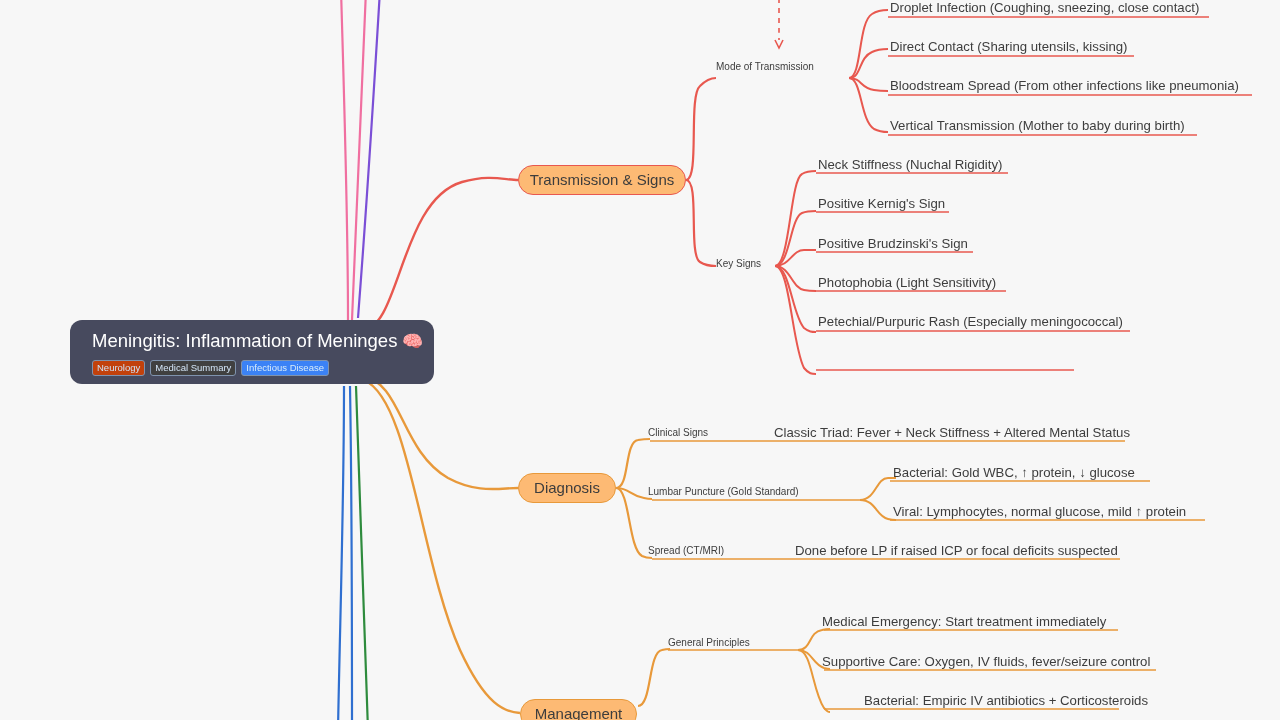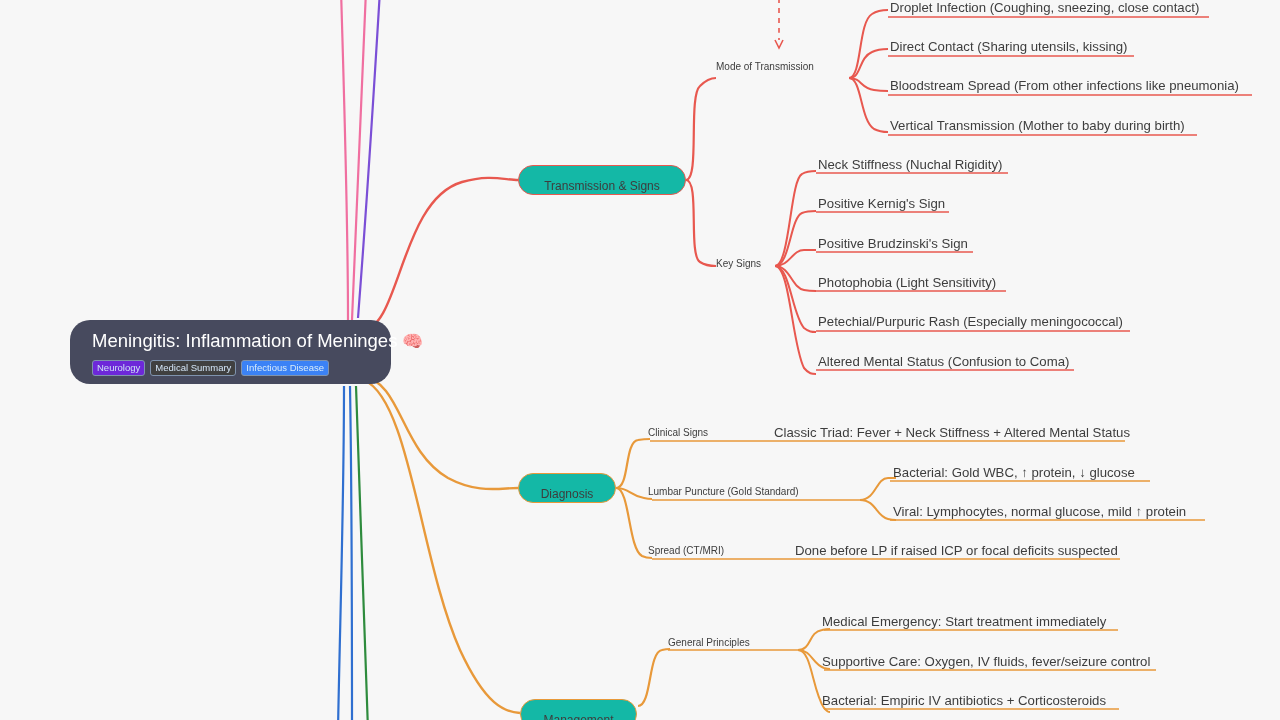--- a/index.html
+++ b/index.html
@@ -7,44 +7,44 @@
     width:1280px;height:720px;overflow:hidden;
     background:#f7f7f7;
     font-family:"Liberation Sans", sans-serif;
     position:relative;
   }
   #canvas{position:absolute;left:0;top:0;width:1280px;height:720px;}
   svg.edges{position:absolute;left:0;top:0;width:1280px;height:720px;pointer-events:none;}
 
   
   .root-node{
-    position:absolute;left:70px;top:320px;width:321px;height:64px;
-    background:#474a5e;border-radius:20px;
+    position:absolute;left:70px;top:320px;width:364px;height:64px;
+    background:#474a5e;border-radius:12px;
     box-sizing:border-box;padding:10px 22px 8px 22px;
     color:#ffffff;
   }
   .root-title{
     font-size:18.5px;line-height:22px;font-weight:400;color:#ffffff;
     white-space:nowrap;
   }
   .root-emoji{font-size:17px;}
   .root-tags{margin-top:7px;display:flex;gap:5px;}
   .tag{
     font-size:9.5px;line-height:12px;padding:1px 4px;border-radius:3px;
-    background:#6d28d9;color:#cfe3f7;border:1px solid #7f93ae;white-space:nowrap;
+    background:#c2410c;color:#cfe3f7;border:1px solid #7f93ae;white-space:nowrap;
   }
   .tag.t2{background:#404040;color:#d4e6f8;}
   .tag.t3{background:#3b82f6;color:#d8ecfb;}
 
   
   .pill{
     position:absolute;box-sizing:border-box;
-    background:#14b8a6;border:1.6px solid #e8584f;border-radius:16px;
-    color:#3d3d3d;font-size:12px;line-height:16px;
-    display:flex;align-items:flex-end;justify-content:center;
+    background:#fdba74;border:1.6px solid #e8584f;border-radius:16px;
+    color:#3d3d3d;font-size:15px;line-height:16px;
+    display:flex;align-items:center;justify-content:center;
     white-space:nowrap;
   }
   .pill.orange{border-color:#e8993a;}
 
   
   .txt{
     position:absolute;white-space:nowrap;color:#3d3d3d;
     font-size:10px;line-height:16px;
   }
   .leaf{
@@ -156,29 +156,28 @@
   <div class="leaf" style="left:890px;top:0px;">Droplet Infection (Coughing, sneezing, close contact)</div>
   <div class="leaf" style="left:890px;top:39px;">Direct Contact (Sharing utensils, kissing)</div>
   <div class="leaf" style="left:890px;top:78px;">Bloodstream Spread (From other infections like pneumonia)</div>
   <div class="leaf" style="left:890px;top:118px;">Vertical Transmission (Mother to baby during birth)</div>
 
   <div class="leaf" style="left:818px;top:157px;">Neck Stiffness (Nuchal Rigidity)</div>
   <div class="leaf" style="left:818px;top:196px;">Positive Kernig's Sign</div>
   <div class="leaf" style="left:818px;top:236px;">Positive Brudzinski's Sign</div>
   <div class="leaf" style="left:818px;top:275px;">Photophobia (Light Sensitivity)</div>
   <div class="leaf" style="left:818px;top:314px;">Petechial/Purpuric Rash (Especially meningococcal)</div>
-  <div class="leaf" style="left:818px;top:354px;">Altered Mental Status (Confusion to Coma)</div>
 
   <div class="txt" style="left:648px;top:425px;">Clinical Signs</div>
   <div class="txt" style="left:648px;top:484px;">Lumbar Puncture (Gold Standard)</div>
   <div class="txt" style="left:648px;top:543px;">Spread (CT/MRI)</div>
 
   <div class="leaf" style="left:774px;top:425px;">Classic Triad: Fever + Neck Stiffness + Altered Mental Status</div>
   <div class="leaf" style="left:893px;top:465px;">Bacterial: Gold WBC, ↑ protein, ↓ glucose</div>
   <div class="leaf" style="left:795px;top:543px;">Done before LP if raised ICP or focal deficits suspected</div>
   <div class="leaf" style="left:893px;top:504px;">Viral: Lymphocytes, normal glucose, mild ↑ protein</div>
 
   <div class="txt" style="left:668px;top:635px;">General Principles</div>
   <div class="leaf" style="left:822px;top:614px;">Medical Emergency: Start treatment immediately</div>
   <div class="leaf" style="left:822px;top:654px;">Supportive Care: Oxygen, IV fluids, fever/seizure control</div>
-  <div class="leaf" style="left:822px;top:693px;text-align:center;">Bacterial: Empiric IV antibiotics + Corticosteroids</div>
+  <div class="leaf" style="left:864px;top:693px;text-align:center;">Bacterial: Empiric IV antibiotics + Corticosteroids</div>
 
 </div>
 
 </body></html>

